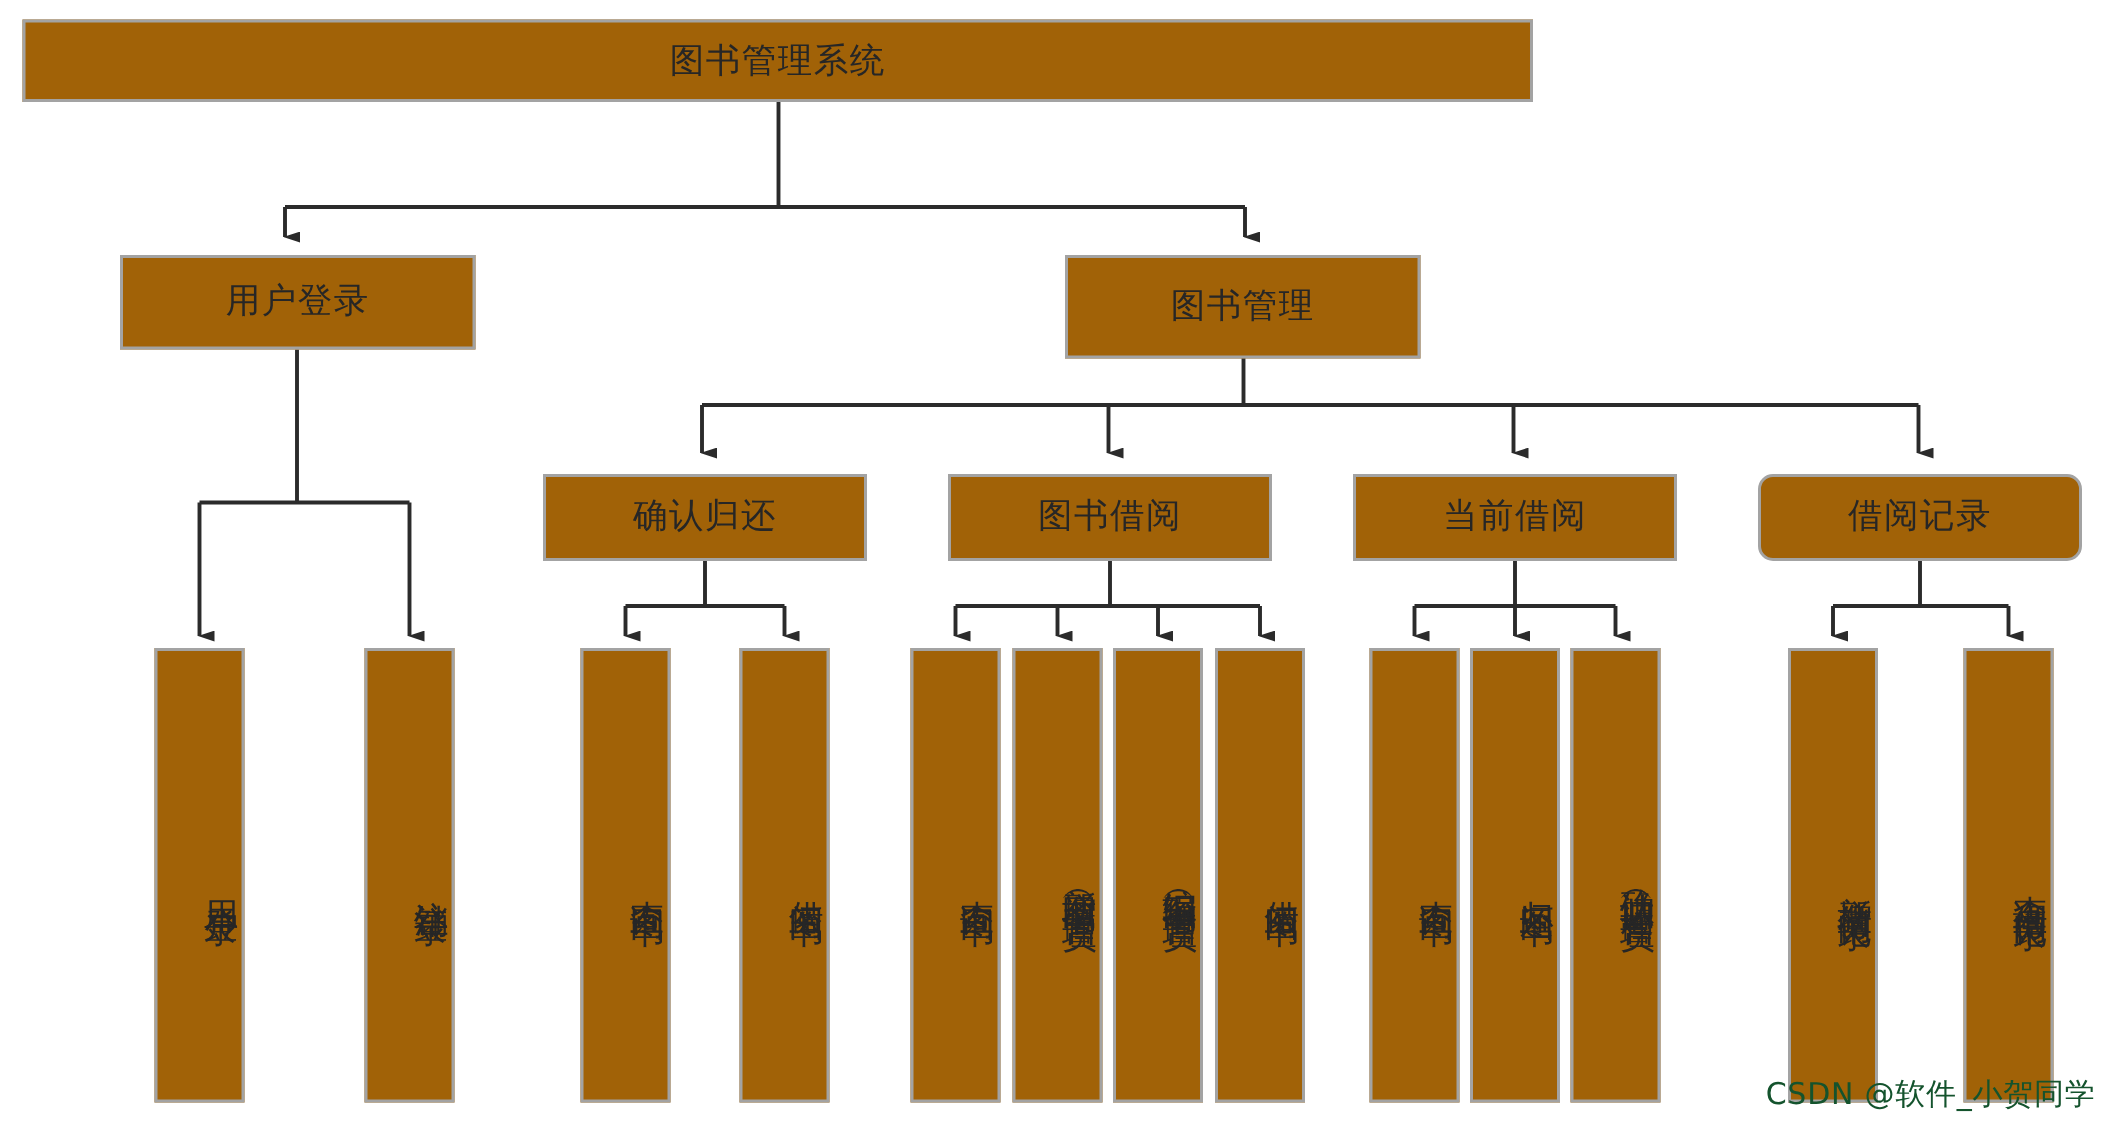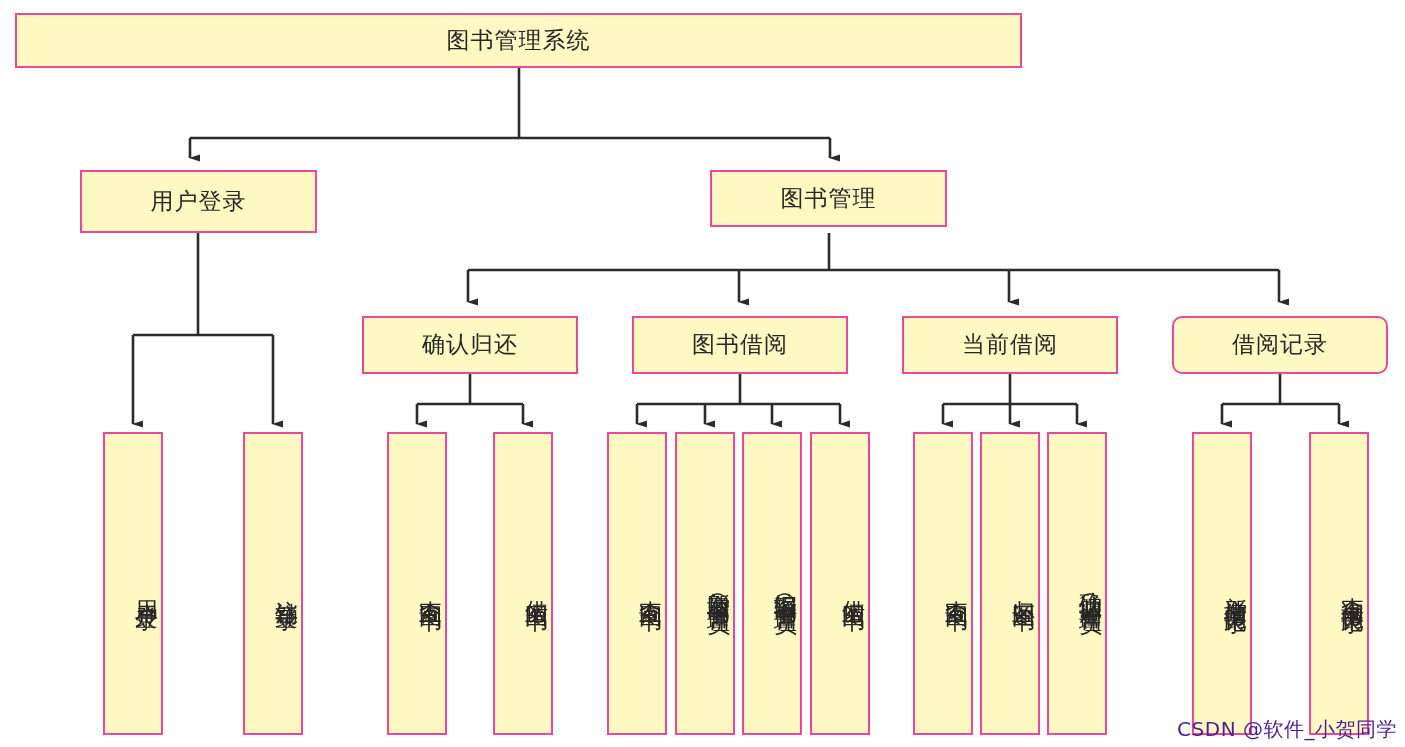--- a/index.html
+++ b/index.html
@@ -21,22 +21,22 @@
     position: absolute;
     left: 0;
     top: 0;
     width: 1405px;
     height: 747px;
     pointer-events: none;
   }
   .node {
     position: absolute;
     box-sizing: border-box;
-    border: 2px solid #ec4899;
-    background: #fef9c3;
+    border: 2px solid #a3a3a3;
+    background: #a16207;
     display: flex;
     align-items: center;
     justify-content: center;
     color: #262626;
     text-align: left;
   }
   .node-h {
     font-size: 23px;
     line-height: 1.2;
     letter-spacing: 1px;
@@ -58,21 +58,21 @@
   .node-v .vtext {
     writing-mode: vertical-rl;
     text-orientation: upright;
     display: block;
   }
   .watermark {
     position: absolute;
     right: 8px;
     bottom: 4px;
     font-size: 20px;
-    color: #4c1d95;
+    color: #14532d;
     letter-spacing: 0.5px;
     white-space: nowrap;
     margin-left: 30px;
   }
 </style>
 </head>
 <body>
 
 <div id="canvas">
 
@@ -123,21 +123,21 @@
       <path d="M1280,374 L1280,404"></path>
       <path d="M1222,404 L1339,404"></path>
       <path d="M1222,404 L1222,424" marker-end="url(#arrowhead)"></path>
       <path d="M1339,404 L1339,424" marker-end="url(#arrowhead)"></path>
     </g>
   </svg>
 
   <div class="node node-root" style="left:15px; top:13px; width:1007px; height:55px;">图书管理系统</div>
 
   <div class="node node-h" style="left:80px; top:170px; width:237px; height:63px;">用户登录</div>
-  <div class="node node-h" style="left:710px; top:170px; width:237px; height:57px;">图书管理</div>
+  <div class="node node-h" style="left:710px; top:170px; width:237px; height:69px;">图书管理</div>
 
   <div class="node node-h" style="left:362px; top:316px; width:216px; height:58px;">确认归还</div>
   <div class="node node-h" style="left:902px; top:316px; width:216px; height:58px;">当前借阅</div>
   <div class="node node-h" style="left:632px; top:316px; width:216px; height:58px;">图书借阅</div>
   <div class="node node-h" style="left:1172px; top:316px; width:216px; height:58px;border-radius:10px;">借阅记录</div>
 
   <div class="node node-v" style="left:103px; top:432px; width:60px; height:303px;">
     <span class="vtext">用户登录</span>
   </div>
   <div class="node node-v" style="left:243px; top:432px; width:60px; height:303px;">

